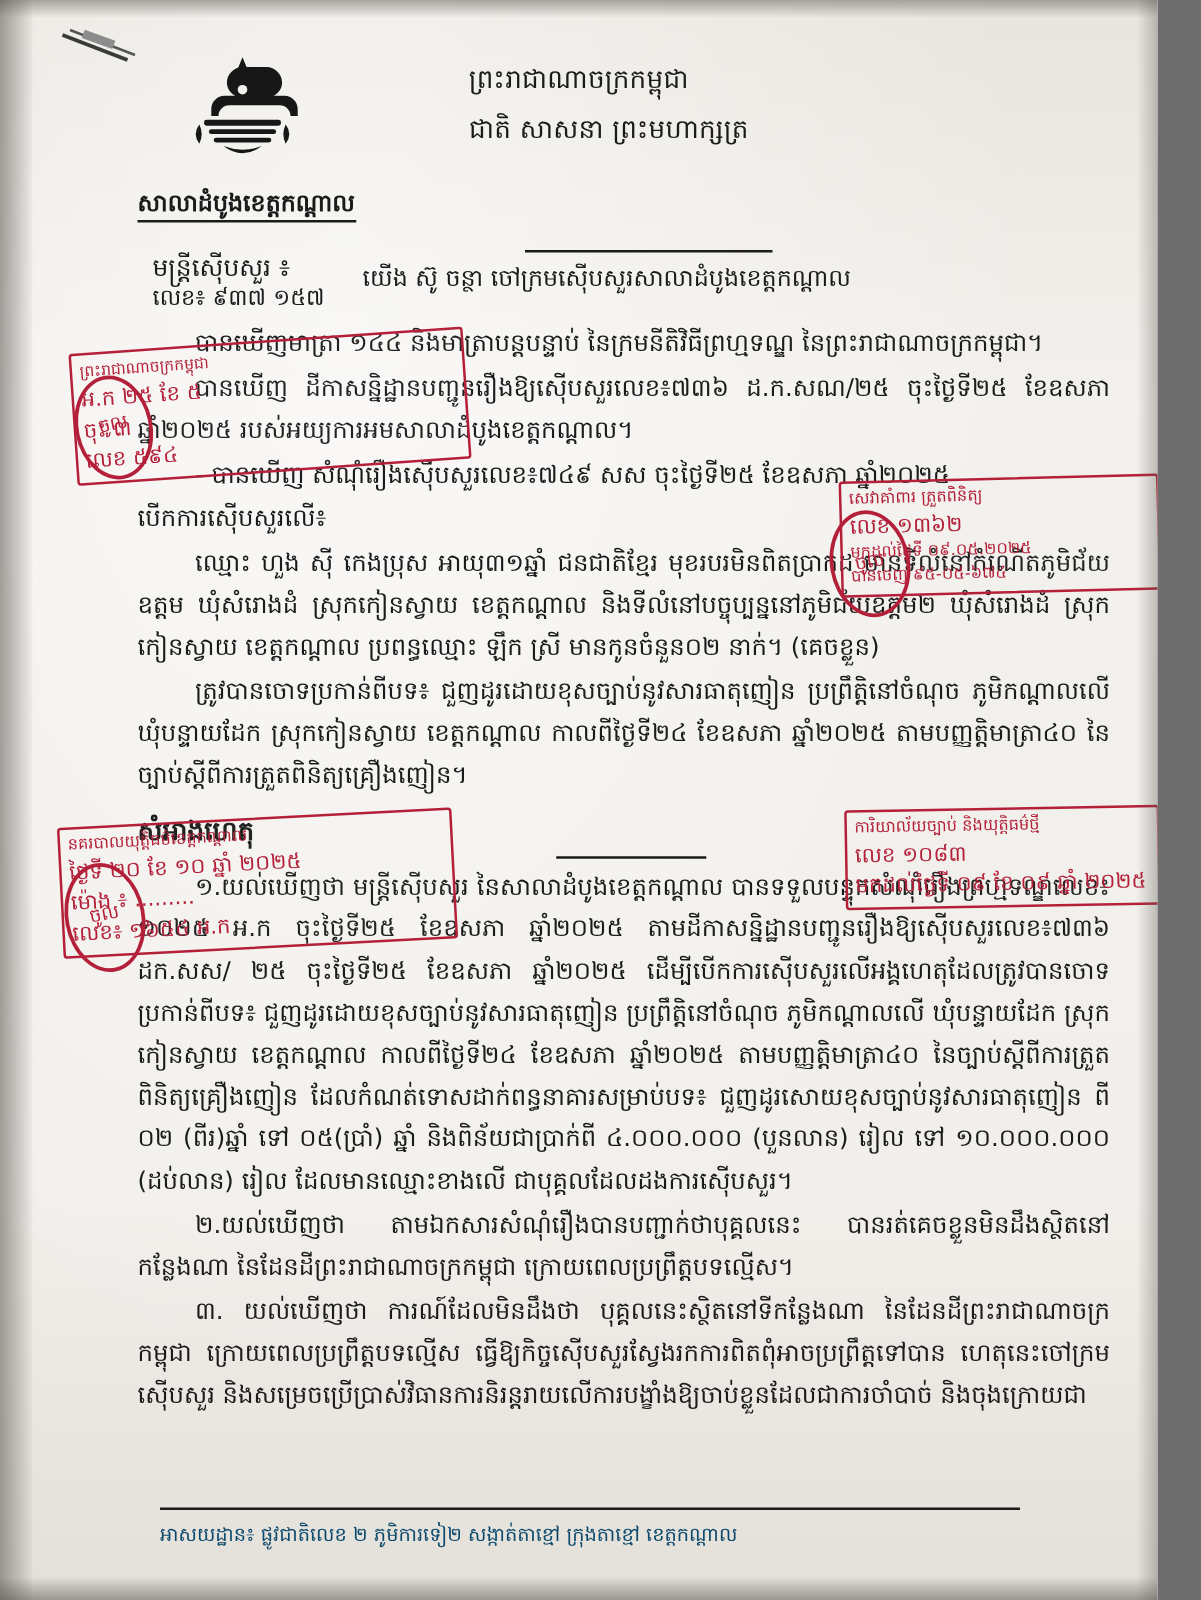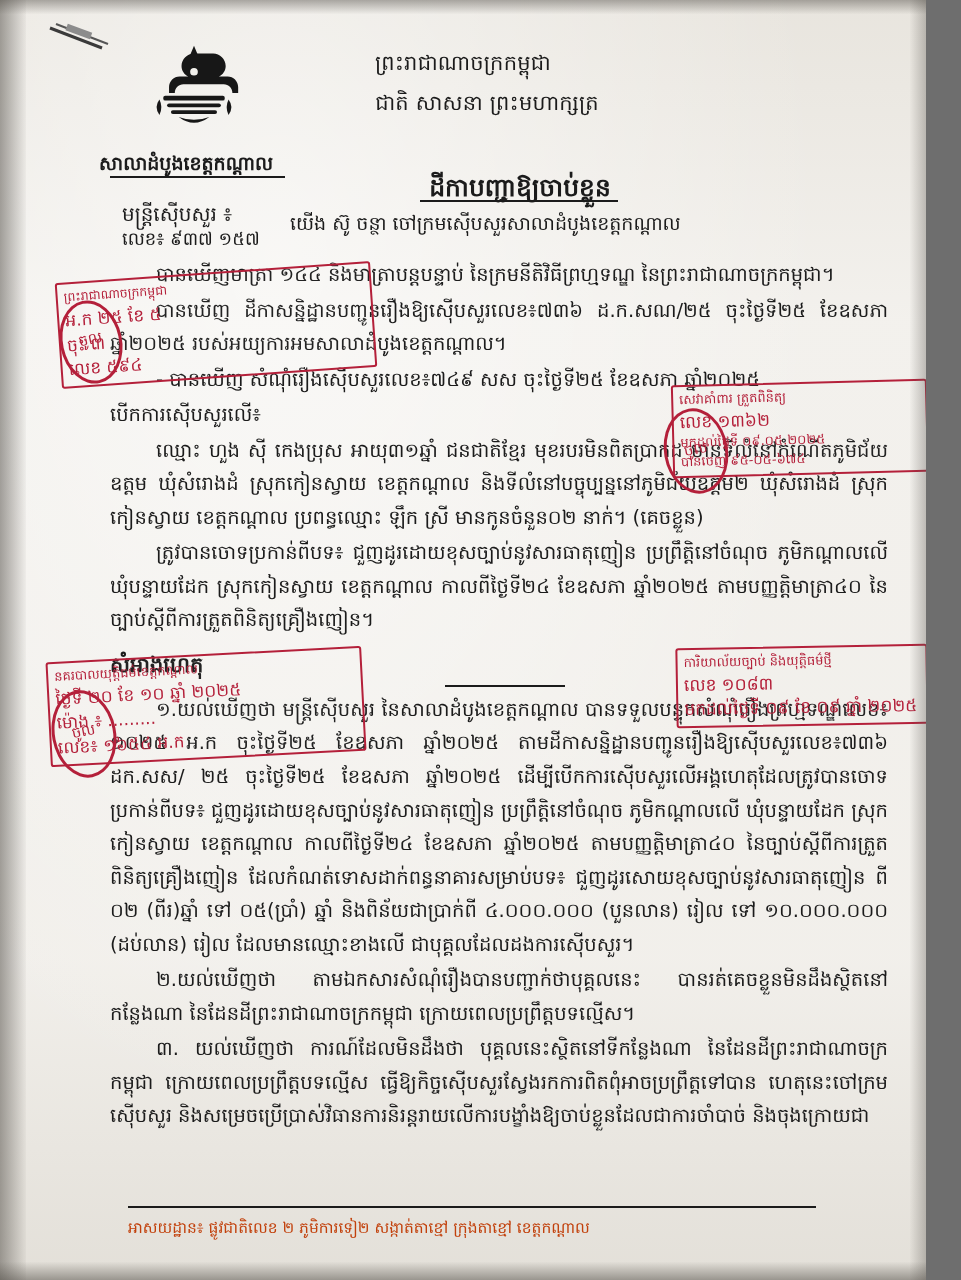--- a/index.html
+++ b/index.html
@@ -73,21 +73,21 @@
   }
   .royal div + div { margin-top: 6px; padding-left: 48px; }
 
   .emblem {
     position: absolute;
     left: 146px; top: 42px;
     width: 96px; height: 96px;
   }
   .court-name {
     position: absolute;
-    left: 71px; top: 148px;
+    left: 82px; top: 148px;
     width: 230px;
     text-align: center;
     font-size: 19px;
     font-weight: bold;
   }
   .court-rule {
     position: absolute;
     left: 110px; top: 176px;
     width: 175px; height: 2px;
     background: #1b1b1b;
@@ -155,21 +155,21 @@
 
   .footer-rule {
     position: absolute;
     left: 128px; right: 110px; top: 1206px;
     height: 2px; background: #1b1b1b;
   }
   .footer-text {
     position: absolute;
     left: 128px; top: 1216px;
     font-size: 15.5px;
-    color: #c2410c;
+    color: #0c4a6e;
   }
 
   
   .stamp {
     position: absolute;
     color: #b4203a;
     font-family: "DejaVu Sans", "Liberation Sans", sans-serif;
     pointer-events: none;
   }
   .stamp-box {
@@ -242,21 +242,20 @@
       <path d="M34 78 q16 12 32 0 q-16 6 -32 0z"></path>
       <circle cx="50" cy="31" r="4" fill="#f2f0ec"></circle>
     </g>
   </svg>
 
   <div class="court-name khm">សាលាដំបូងខេត្តកណ្តាល</div>
   <div class="court-rule"></div>
   <div class="office-line khm">មន្ត្រីស៊ើបសួរ ៖</div>
   <div class="num-line khm">លេខ៖ ៩៣៧ ១៥៧</div>
 
-  <div class="doc-title khm">ដីកាបញ្ជាឱ្យចាប់ខ្លួន</div>
   <div class="doc-title-underline"></div>
   <div class="byline khm">យើង ស៊ូ ចន្ថា ចៅក្រមស៊ើបសួរសាលាដំបូងខេត្តកណ្តាល</div>
 
   <div class="body khm">
     <p class="ind">បានឃើញមាត្រា ១៤៤ និងមាត្រាបន្តបន្ទាប់ នៃក្រមនីតិវិធីព្រហ្មទណ្ឌ នៃព្រះរាជាណាចក្រកម្ពុជា។</p>
     <p class="ind">បានឃើញ ដីកាសន្និដ្ឋានបញ្ជូនរឿងឱ្យស៊ើបសួរលេខ៖៧៣៦ ដ.ក.សណ/២៥ ចុះថ្ងៃទី២៥ ខែឧសភា ឆ្នាំ២០២៥ របស់អយ្យការអមសាលាដំបូងខេត្តកណ្តាល។</p>
     <p class="ind">- បានឃើញ សំណុំរឿងស៊ើបសួរលេខ៖៧៤៩ សស ចុះថ្ងៃទី២៥ ខែឧសភា ឆ្នាំ២០២៥</p>
     <p>បើកការស៊ើបសួរលើ៖</p>
     <p class="ind">ឈ្មោះ ហួង ស៊ី កេងប្រុស អាយុ៣១ឆ្នាំ ជនជាតិខ្មែរ មុខរបរមិនពិតប្រាកដ មានទីលំនៅកំណើតភូមិជ័យឧត្តម ឃុំសំរោងដំ ស្រុកកៀនស្វាយ ខេត្តកណ្តាល និងទីលំនៅបច្ចុប្បន្ននៅភូមិជ័យឧត្តម២ ឃុំសំរោងដំ ស្រុកកៀនស្វាយ ខេត្តកណ្តាល ប្រពន្ធឈ្មោះ ឡឹក ស្រី មានកូនចំនួន០២ នាក់។ (គេចខ្លួន)</p>
     <p class="ind">ត្រូវបានចោទប្រកាន់ពីបទ៖ ជួញដូរដោយខុសច្បាប់នូវសារធាតុញៀន ប្រព្រឹត្តិនៅចំណុច ភូមិកណ្តាលលើ ឃុំបន្ទាយដែក ស្រុកកៀនស្វាយ ខេត្តកណ្តាល កាលពីថ្ងៃទី២៤ ខែឧសភា ឆ្នាំ២០២៥ តាមបញ្ញត្តិមាត្រា៤០ នៃច្បាប់ស្តីពីការត្រួតពិនិត្យគ្រឿងញៀន។</p>

